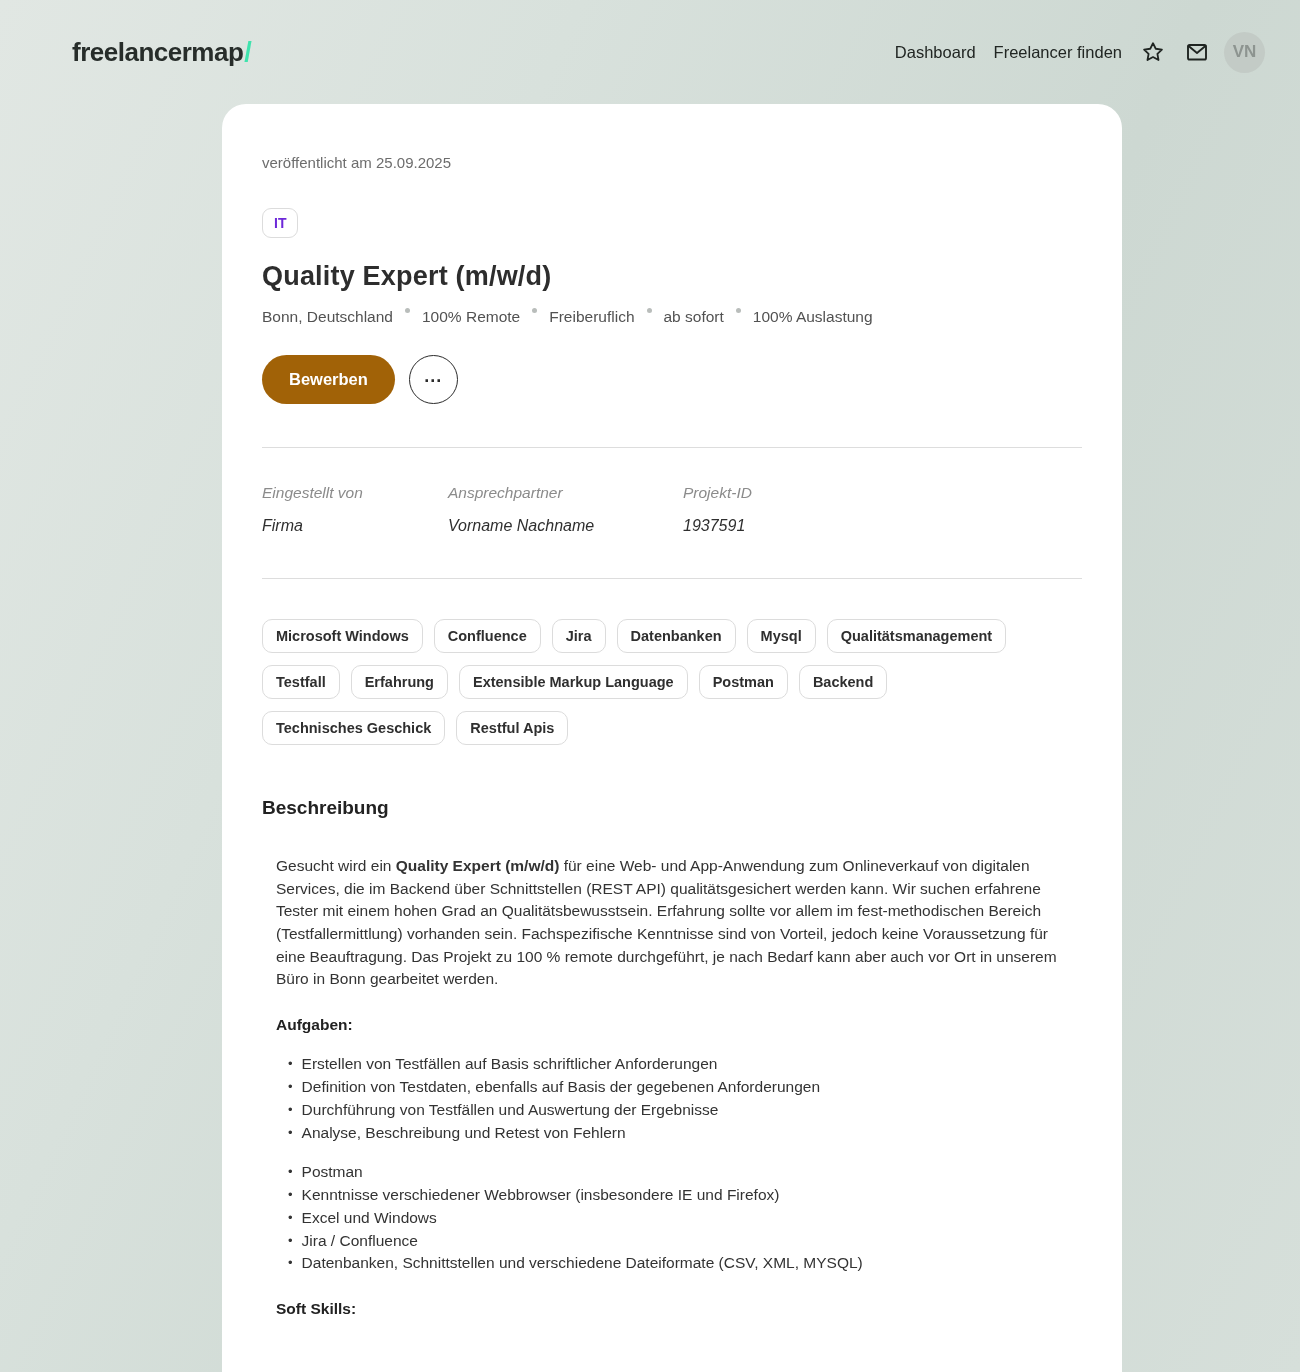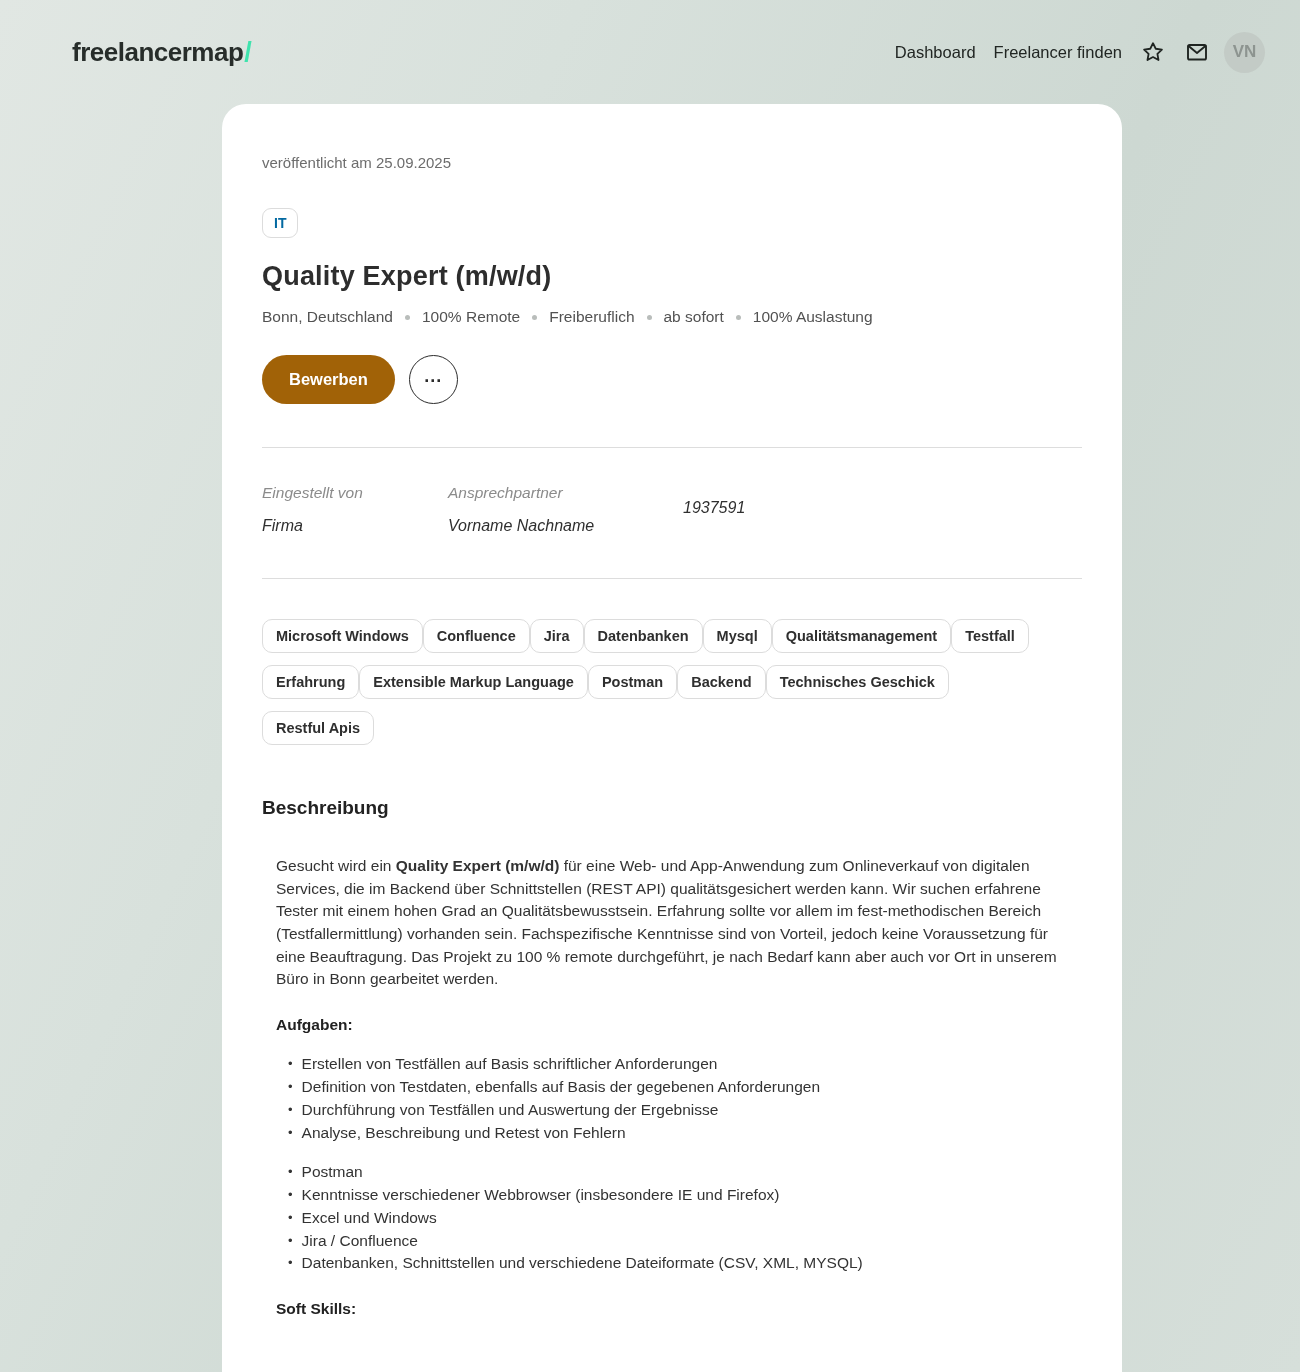--- a/index.html
+++ b/index.html
@@ -70,35 +70,34 @@
   .published { font-size: 15px; color: #6d6d6d; }
 
   .category-pill {
     display: inline-block;
     margin-top: 37px;
     border: 1px solid #dcdcdc;
     border-radius: 9px;
     padding: 6px 11px;
     font-size: 14px;
     font-weight: 700;
-    color: #0369a1;
+    color: #6d28d9;
   }
 
   .job-title {
     margin-top: 23px;
     font-size: 27px;
     font-weight: 700;
     color: #2d2d2d;
     letter-spacing: 0.2px;
   }
 
   .meta-row {
     margin-top: 16px;
     display: flex;
-    align-items: center;
     gap: 12px;
     font-size: 15.5px;
     color: #525252;
   }
   .meta-dot { width: 5px; height: 5px; border-radius: 50%; background: #b9bdbb; flex: none; }
 
   .actions { margin-top: 29px; display: flex; align-items: center; gap: 14px; }
   .apply-btn {
     border: none;
     background: #a16207;
@@ -134,21 +133,21 @@
   .info-col-2 { width: 235px; }
   .info-col-3 { flex: 1; }
   .info-label { font-size: 15.5px; color: #8b8b8b; }
   .info-value { margin-top: 15px; font-size: 16px; color: #2f2f2f; }
 
   
   .tags {
     margin-top: 40px;
     display: flex;
     flex-wrap: wrap;
-    gap: 12px 0;
+    gap: 12px 11px;
     max-width: 780px;
   }
   .tag-pill {
     border: 1px solid #dcdcdc;
     border-radius: 10px;
     padding: 8px 13px;
     font-size: 14.5px;
     font-weight: 700;
     color: #2f2f2f;
     white-space: nowrap;
@@ -246,20 +245,21 @@
   <div class="info-row">
     <div class="info-col-1">
       <div class="info-label">Eingestellt von</div>
       <div class="info-value">Firma</div>
     </div>
     <div class="info-col-2">
       <div class="info-label">Ansprechpartner</div>
       <div class="info-value">Vorname Nachname</div>
     </div>
     <div class="info-col-3">
+      <div class="info-label">Projekt-ID</div>
       <div class="info-value">1937591</div>
     </div>
   </div>
 
   <hr class="divider">
 
   <div class="tags">
     <span class="tag-pill">Microsoft Windows</span>
     <span class="tag-pill">Confluence</span>
     <span class="tag-pill">Jira</span>

